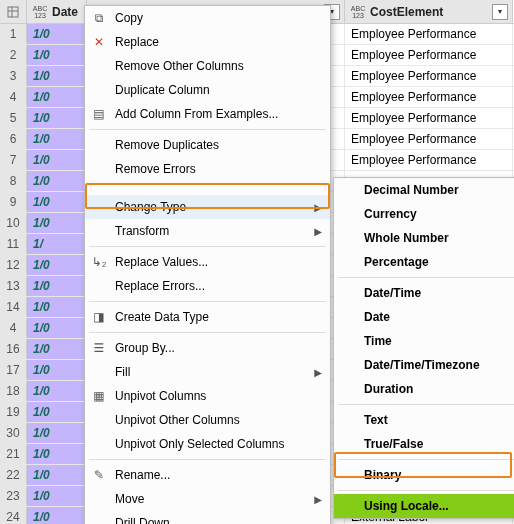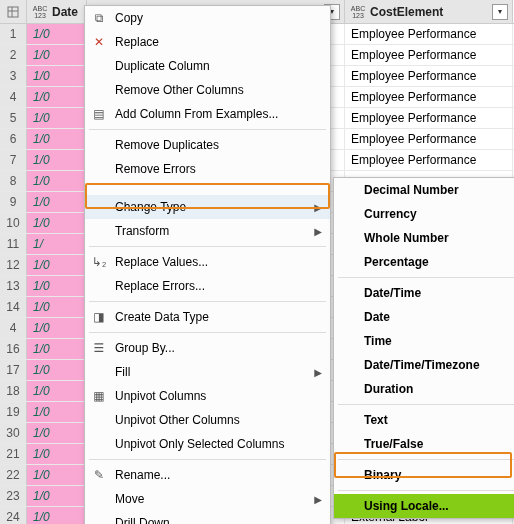--- a/index.html
+++ b/index.html
@@ -12,21 +12,21 @@
 .col-mid{width:258px;}
 .col-cost{width:168px;justify-content:space-between;}
 .type-icon{width:18px;height:16px;display:flex;flex-direction:column;align-items:center;justify-content:center;margin-right:3px;}
 .type-icon .abc{font-size:7px;color:#444;line-height:7px;}
 .type-icon .num{font-size:7px;color:#444;line-height:7px;}
 .col-name{flex:1;font-weight:600;color:#222;}
 .drop{width:16px;height:16px;border:1px solid #999;background:#fff;display:flex;align-items:center;justify-content:center;font-size:8px;color:#333;}
 .row{display:flex;height:21px;border-bottom:1px solid #e8e8e8;}
 .row-num{width:27px;background:#e6e6e6;border-right:1px solid #ccc;display:flex;align-items:center;justify-content:center;color:#555;}
 .cell{border-right:1px solid #e8e8e8;display:flex;align-items:center;padding:0 6px;overflow:hidden;white-space:nowrap;}
-.cell-date{width:60px;background:#f9a8d4;font-style:italic;color:#146c54;}
+.cell-date{width:60px;background:#c4b5fd;font-style:italic;color:#146c54;font-weight:bold;}
 .cell-mid{width:258px;}
 .cell-cost{width:168px;}
 .menu{position:absolute;background:#fcfcfc;border:1px solid #bdbdbd;box-shadow:2px 2px 6px rgba(0,0,0,0.25);z-index:10;}
 .menu1{left:84px;top:5px;width:247px;}
 .menu2{left:333px;top:177px;width:192px;font-weight:bold;}
 .mi{display:flex;align-items:center;height:24px;padding:0 10px 0 30px;position:relative;cursor:default;}
 .mi .ic{position:absolute;left:6px;top:4px;width:16px;height:16px;display:flex;align-items:center;justify-content:center;font-size:12px;color:#555;}
 .mi .arrow{position:absolute;right:8px;font-size:10px;color:#555;}
 .sep{height:1px;background:#dcdcdc;margin:3px 4px;}
 .hl{border:2.5px solid #e8861c;border-radius:2px;}
@@ -216,24 +216,24 @@
 <div class="menu menu1">
   <div class="mi">
       <span class="ic">⧉</span>
       <span>Copy</span>
     </div>
   <div class="mi">
       <span class="ic" style="color:#c53929">✕</span>
       <span>Replace</span>
     </div>
   <div class="mi">
+      <span>Remove Other Columns</span>
+    </div>
+  <div class="mi">
       <span>Duplicate Column</span>
-    </div>
-  <div class="mi">
-      <span>Remove Other Columns</span>
     </div>
   <div class="mi">
       <span class="ic">▤</span>
       <span>Add Column From Examples...</span>
     </div>
   <div class="sep"></div>
   <div class="mi">
       <span>Remove Duplicates</span>
     </div>
   <div class="mi">

